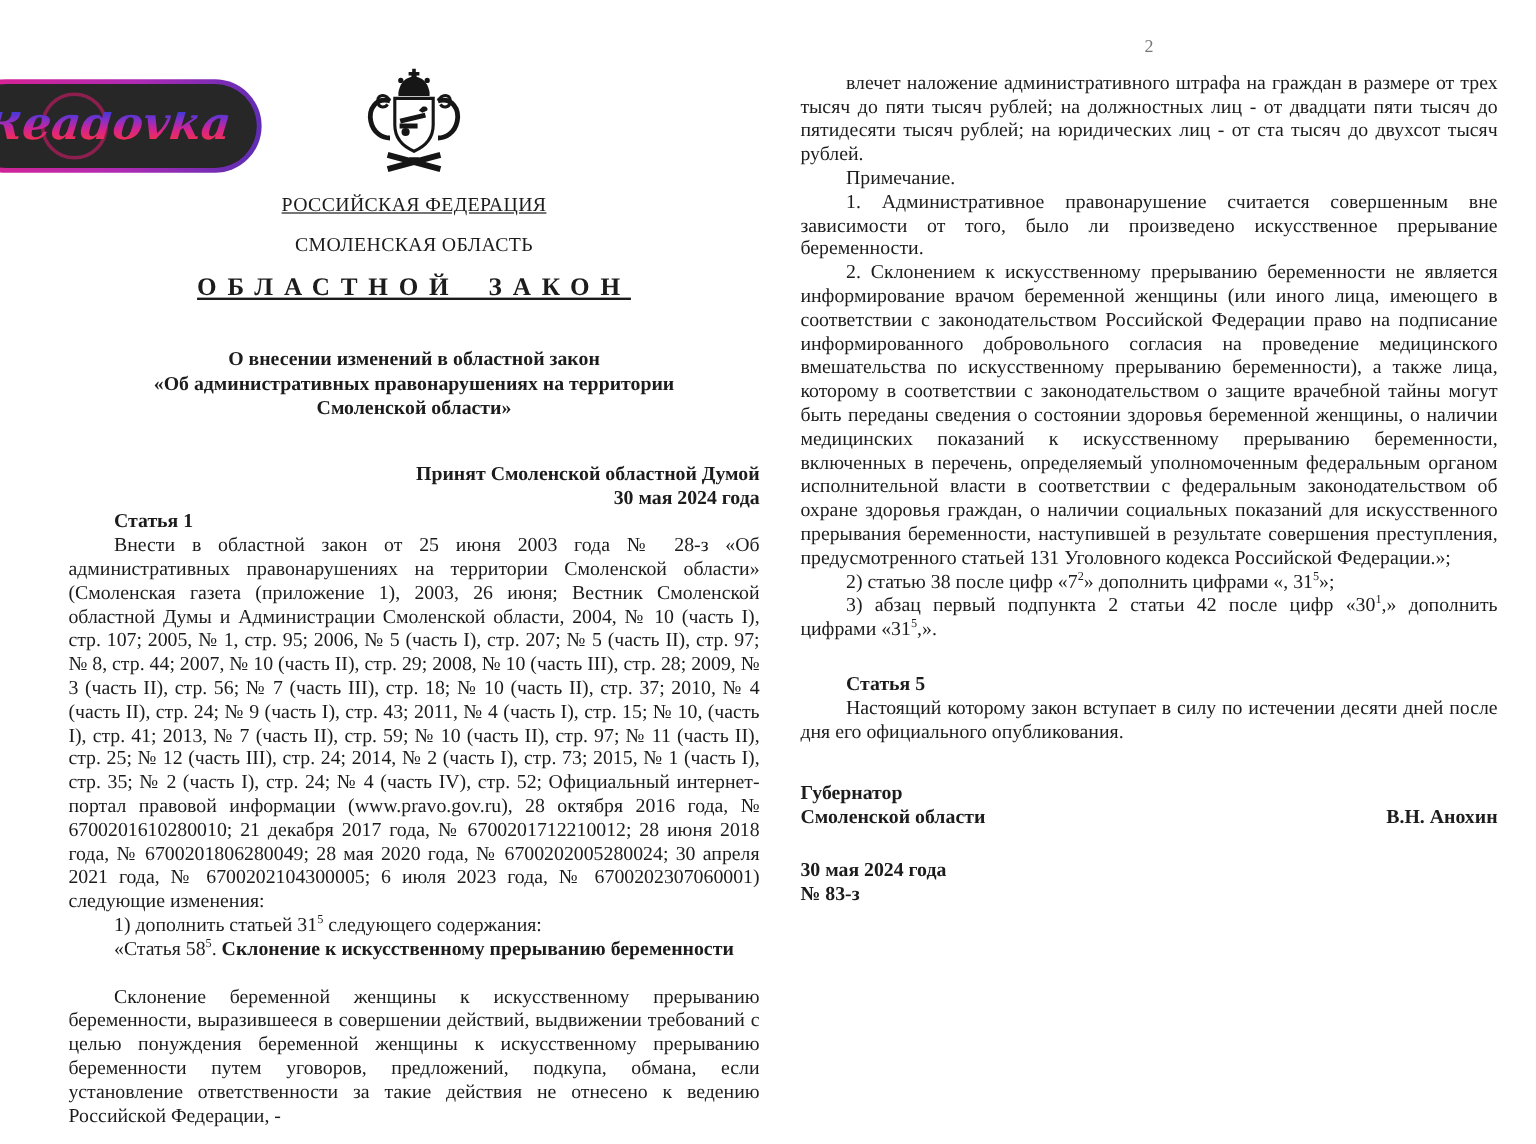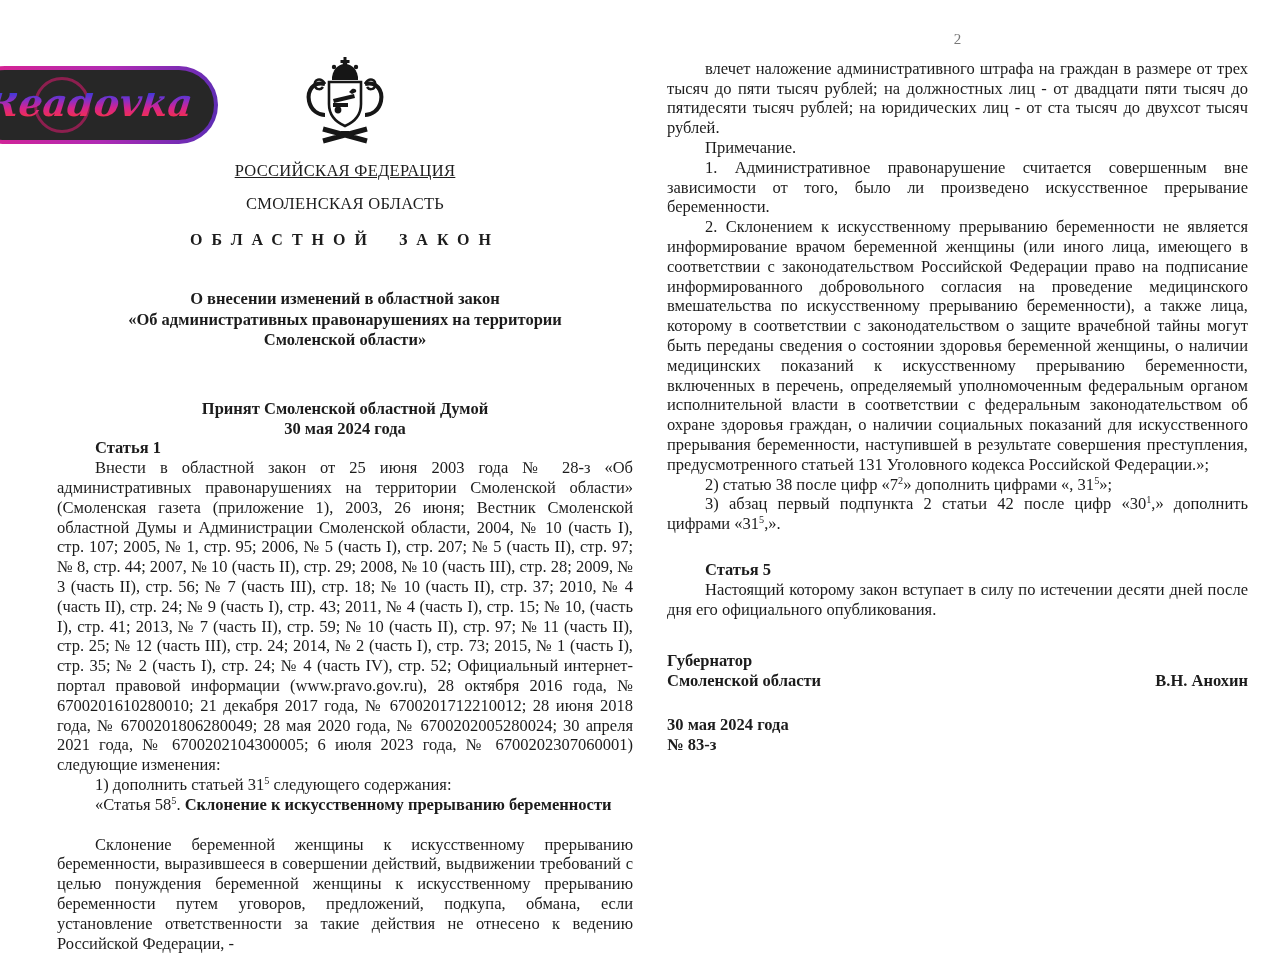--- a/index.html
+++ b/index.html
@@ -17,23 +17,23 @@
   p, .line { text-align:justify; }
   .indent { text-indent:38px; }
   .center { text-align:center; }
   b, .bold { font-weight:bold; }
   sup { font-size:0.62em; line-height:0; vertical-align:super; }
 
   
   .coat { width:100px; margin:57px auto 0; display:block; }
   .country  { margin-top:12px;  letter-spacing:0.3px;text-decoration:underline; }
   .region   { margin-top:13px; letter-spacing:0.3px; }
-  .doctype  { margin-top:16px; font-size:16px; font-weight:bold; letter-spacing:9px; word-spacing:10px; }
+  .doctype  { margin-top:16px; font-size:21px; font-weight:bold; letter-spacing:9px; word-spacing:10px;text-decoration:underline; }
   .law-title { margin-top:40px; font-weight:bold; line-height:20.5px; }
-  .adopted   { margin-top:48px; font-weight:bold; text-align:center; }
+  .adopted   { margin-top:34px; font-weight:bold; text-align:right; }
   .art-heading { font-weight:bold; text-align:left; }
   .desc { margin-top:20px; }
 
   
   .pagenum { margin-top:30px; text-align:center; color:#777; font-size:15px; }
   .sanction { margin-top:9px; }
   .art2 { margin-top:26px; }
   .sig-row { margin-top:32px; display:flex; justify-content:space-between; align-items:flex-end; font-weight:bold;gap:40px; }
   .sig-date { margin-top:24px; font-weight:bold; }
 

